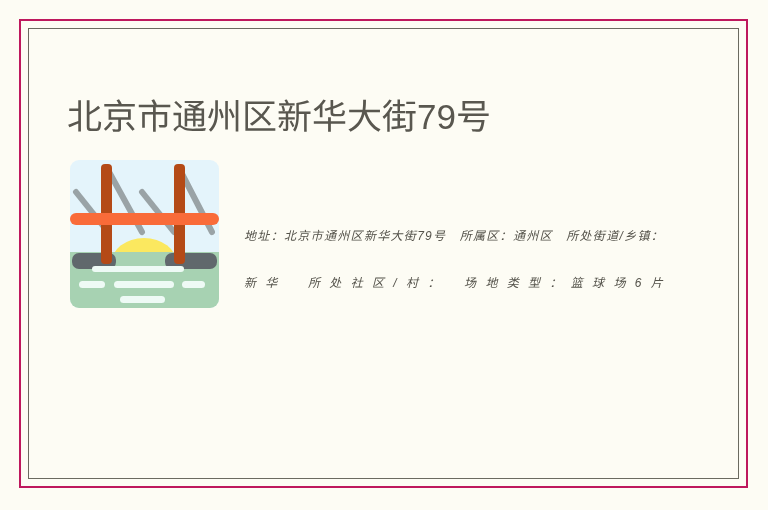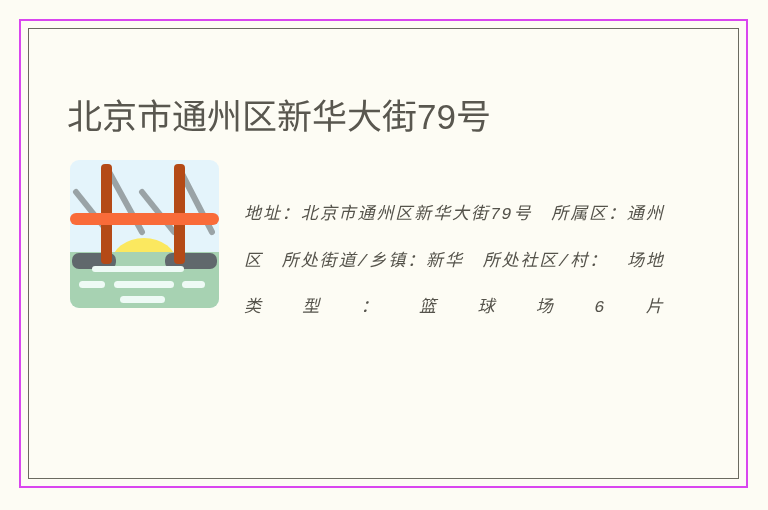--- a/index.html
+++ b/index.html
@@ -23,21 +23,21 @@
     width: 768px;
     height: 510px;
     background: #fdfcf4;
   }
   .frame-outer {
     position: absolute;
     left: 19px;
     top: 19px;
     width: 729px;
     height: 469px;
-    border: 2px solid #d946ef;
+    border: 2px solid #be185d;
     box-sizing: border-box;
     background: #fdfcf4;
   }
   .frame-inner {
     position: absolute;
     left: 7px;
     top: 7px;
     right: 7px;
     bottom: 7px;
     border: 1px solid #6b6a60;
@@ -77,24 +77,24 @@
   .thumb svg {
     display: block;
     width: 149px;
     height: 148px;
   }
 
   
   .detail-text {
     position: absolute;
     left: 215px;
-    top: 146px;
+    top: 172px;
     width: 420px;
-    font-family: Liberation Mono, monospace;
-    font-size: 17px;
+    font-family: Liberation Sans, sans-serif;
+    font-size: 12px;
     line-height: 46.5px;
     color: #55534b;
     text-align: justify;
     text-align-last: justify;
     letter-spacing: 1.2px;
     word-break: break-all;
     font-style: italic;
   }
 </style>
 </head>

